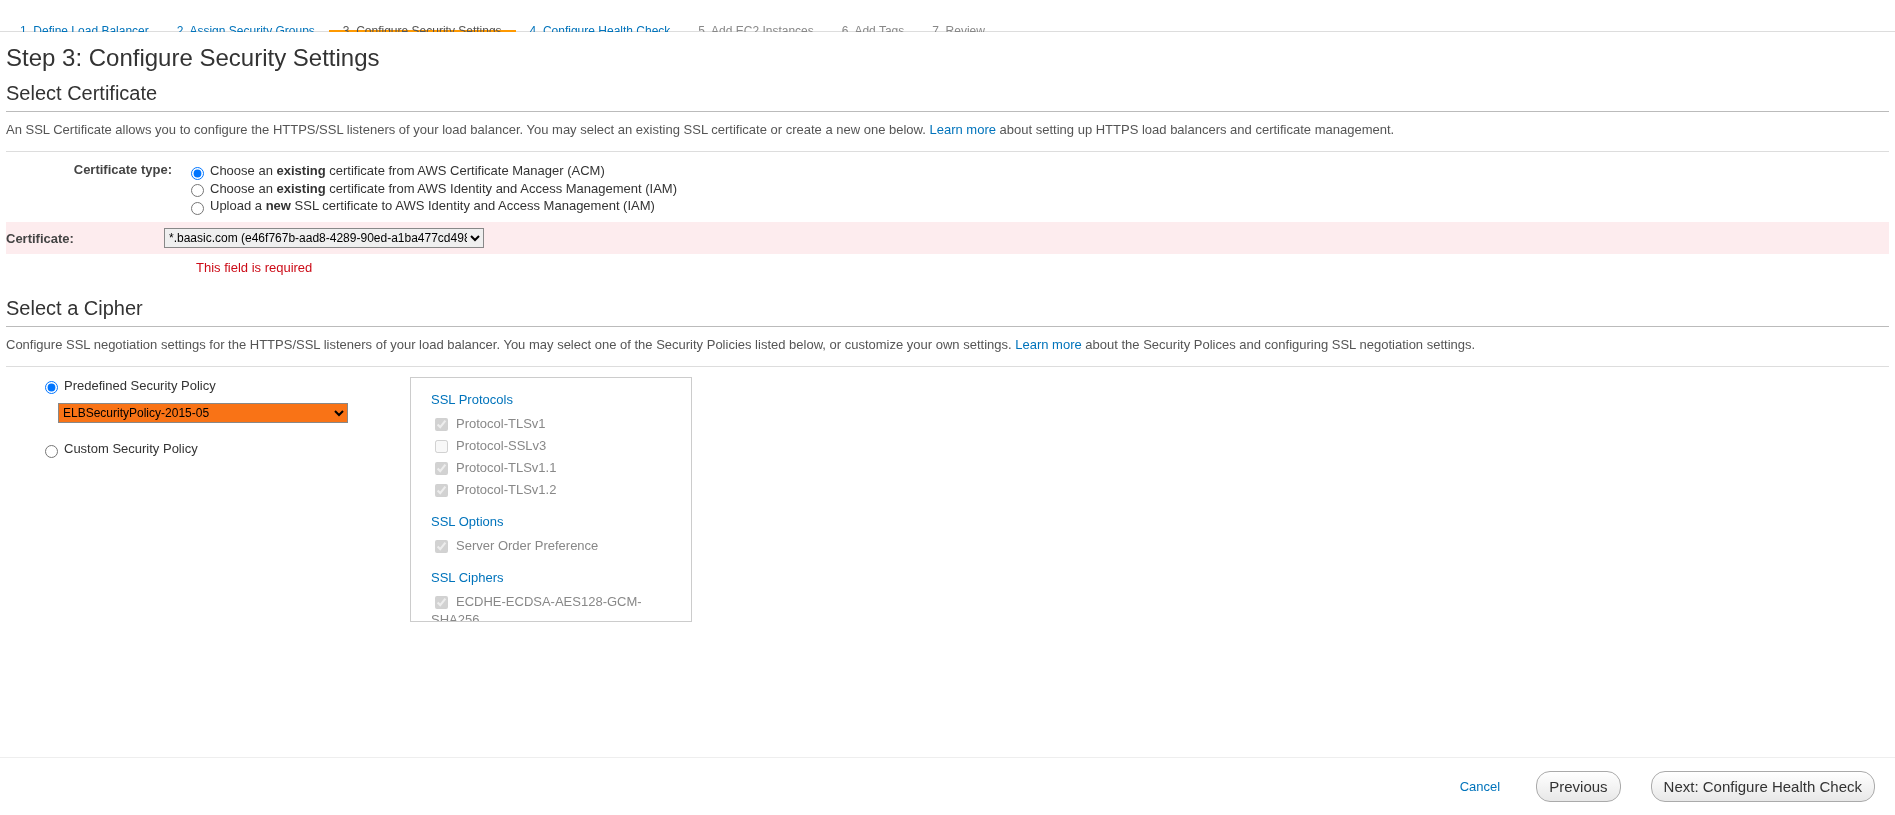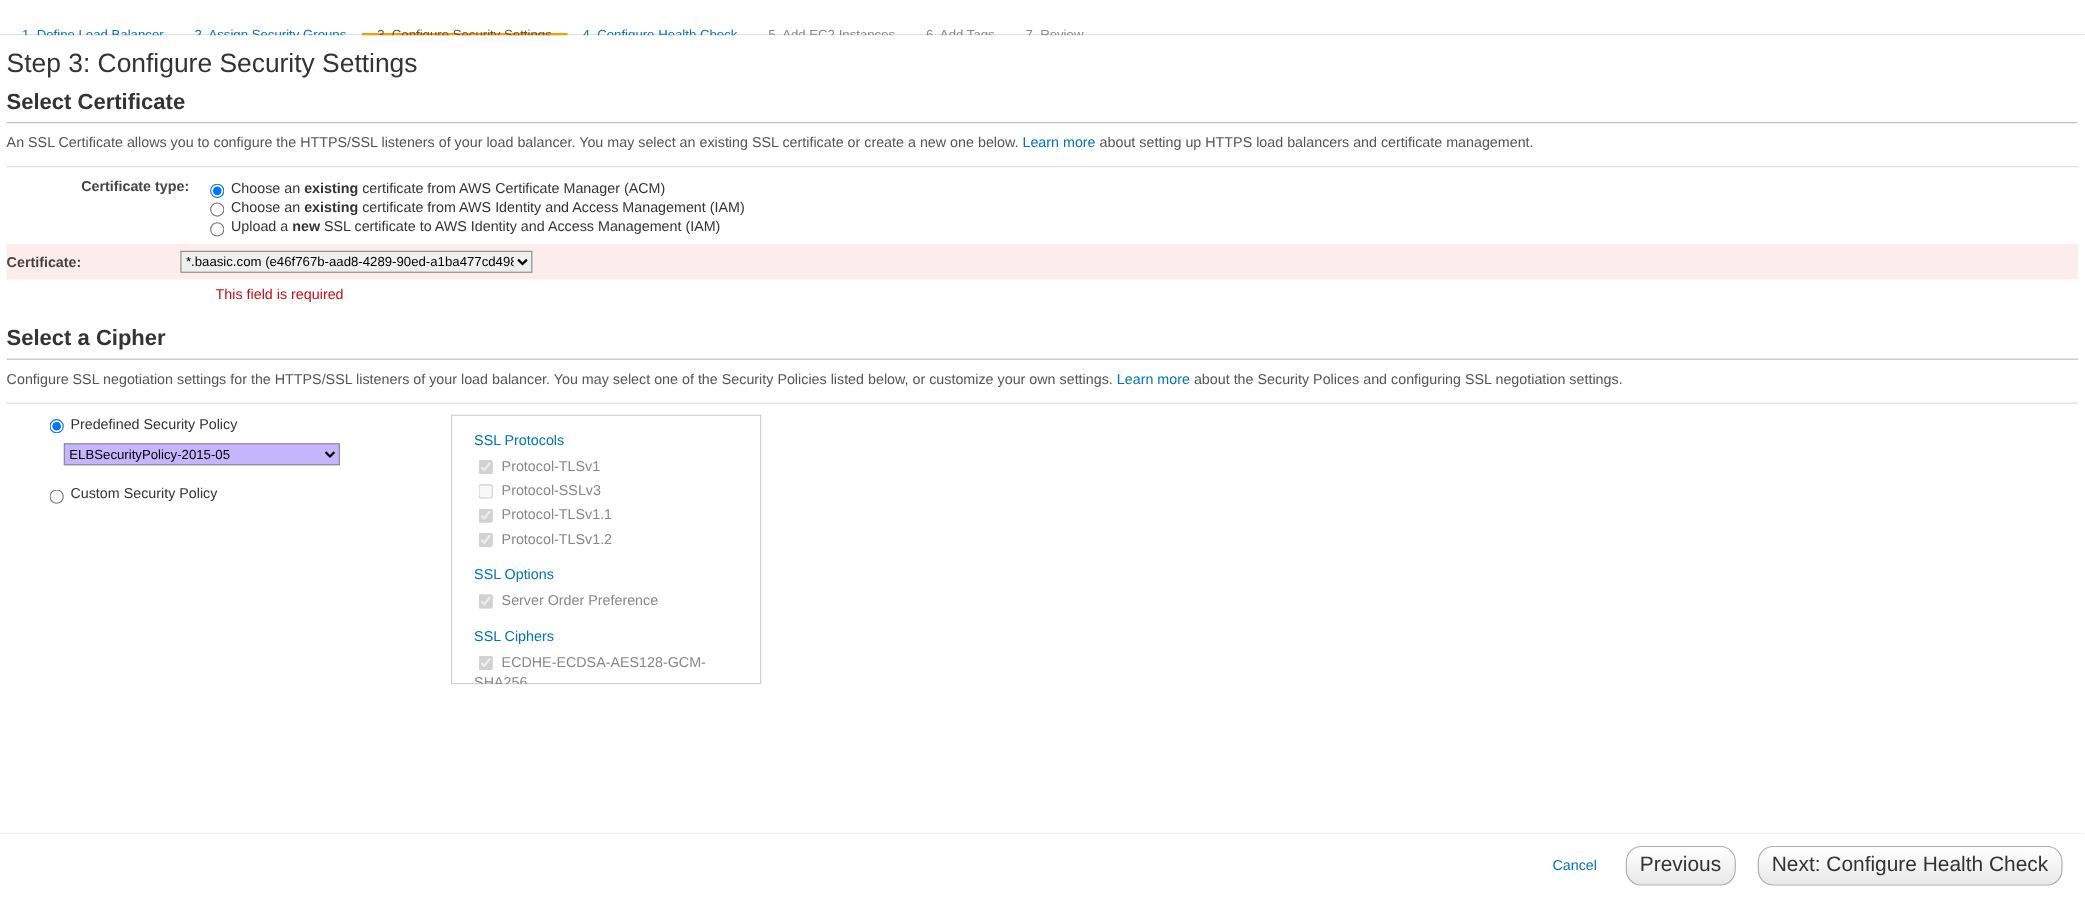--- a/index.html
+++ b/index.html
@@ -6,48 +6,48 @@
 *{box-sizing:border-box}
 .wizard-tabs{display:flex;border-bottom:1px solid #ddd;height:32px;padding-left:6px}
 .wizard-tab{padding:24px 14px 6px;color:#0073bb;font-size:12px;cursor:pointer;white-space:nowrap}
 .wizard-tab.future{color:#888}
 .wizard-tab.active{color:#555;border-bottom:3px solid #f90}
 .page-body{position:absolute;top:32px;left:0;right:0;bottom:58px;overflow-y:scroll;padding:0 0 10px 0}
 .page-body::-webkit-scrollbar{width:16px}
 .page-body::-webkit-scrollbar-track{background:#f0f0f0}
 .page-body::-webkit-scrollbar-thumb{background:#c0c0c0}
 h1.step-title{font-size:24px;font-weight:400;margin:12px 0 10px 6px;color:#333}
-h2.section{font-size:20px;font-weight:700;margin:0 0 6px 6px;color:#333}
+h2.section{font-size:20px;font-weight:400;margin:0 0 6px 6px;color:#333}
 hr.section-rule{border:none;border-top:1px solid #bbb;margin:6px 6px 10px}
 .intro{margin:6px 6px 14px;color:#555}
 .intro a,.info-box a,a.link{color:#0073bb;text-decoration:none;cursor:pointer}
 .form-row{display:flex;margin:4px 6px}
 .form-label{width:180px;text-align:right;padding-right:14px;font-weight:700;color:#444}
 .form-field{flex:1}
 .radio-line{margin:1px 0;color:#333}
 .radio-line input{margin-right:6px;vertical-align:middle}
 .radio-line b{font-weight:700}
 .info-box{margin:8px 6px 8px 80px;border:1px solid #7ec1e8;background:#f0f8ff;padding:8px 10px;width:938px;color:#333;line-height:1.5}
 .cert-row{background:#fdecee;margin:6px 6px;padding:6px 0;display:flex}
 .cert-row .form-label{width:158px;text-align:left;padding-top:3px}
 .cert-select{font-size:12px;width:320px;border:1px solid #888;background:#efefef;height:20px}
 .err{color:#cc0b17;margin:6px 0 0 196px}
 .cipher-area{display:flex;margin:10px 6px 0 40px}
 .cipher-left{width:370px}
-.policy-select{width:251px;margin:8px 0 0 18px;height:20px;border:1px solid #888;background:#c4b5fd;font-size:12px}
+.policy-select{width:290px;margin:8px 0 0 18px;height:20px;border:1px solid #888;background:#f97316;font-size:12px}
 .cipher-panel{border:1px solid #ccc;width:282px;height:245px;overflow-y:scroll;padding:14px 8px 8px 20px;color:#888}
 .cipher-panel::-webkit-scrollbar{width:16px}
 .cipher-panel::-webkit-scrollbar-track{background:#f0f0f0}
 .cipher-panel::-webkit-scrollbar-thumb{background:#c0c0c0;height:60px}
 .cipher-panel .grp{color:#0073bb;margin:0 0 8px 0;font-size:13px}
 .cipher-panel .grp.mt{margin-top:14px}
 .cipher-panel label{display:block;margin:3px 0;font-size:13px}
 .cipher-panel input{margin-right:8px;vertical-align:middle}
-.footer{position:fixed;left:0;right:0;bottom:0;height:58px;border-top:1px solid #eee;background:#fff;display:flex;justify-content:flex-end;align-items:center;padding:0 20px;gap:20px}
-.btn{border:1px solid #aaa;background:linear-gradient(#fff,#e8e8e8);color:#333;padding:6px 12px;font-size:19px;cursor:pointer;border-radius:14px}
+.footer{position:fixed;left:0;right:0;bottom:0;height:58px;border-top:1px solid #eee;background:#fff;display:flex;justify-content:flex-end;align-items:center;padding:0 20px;gap:30px}
+.btn{border:1px solid #aaa;background:linear-gradient(#fff,#e8e8e8);color:#333;padding:6px 12px;font-size:15px;cursor:pointer;border-radius:14px}
 .btn-link{background:none;border:none;color:#0073bb;font-size:13px;cursor:pointer}
 </style>
 </head>
 <body>
 
 <div class="wizard-tabs" id="tabs">
     <div class="wizard-tab">1. Define Load Balancer</div>
     <div class="wizard-tab">2. Assign Security Groups</div>
     <div class="wizard-tab active">3. Configure Security Settings</div>
     <div class="wizard-tab">4. Configure Health Check</div>

